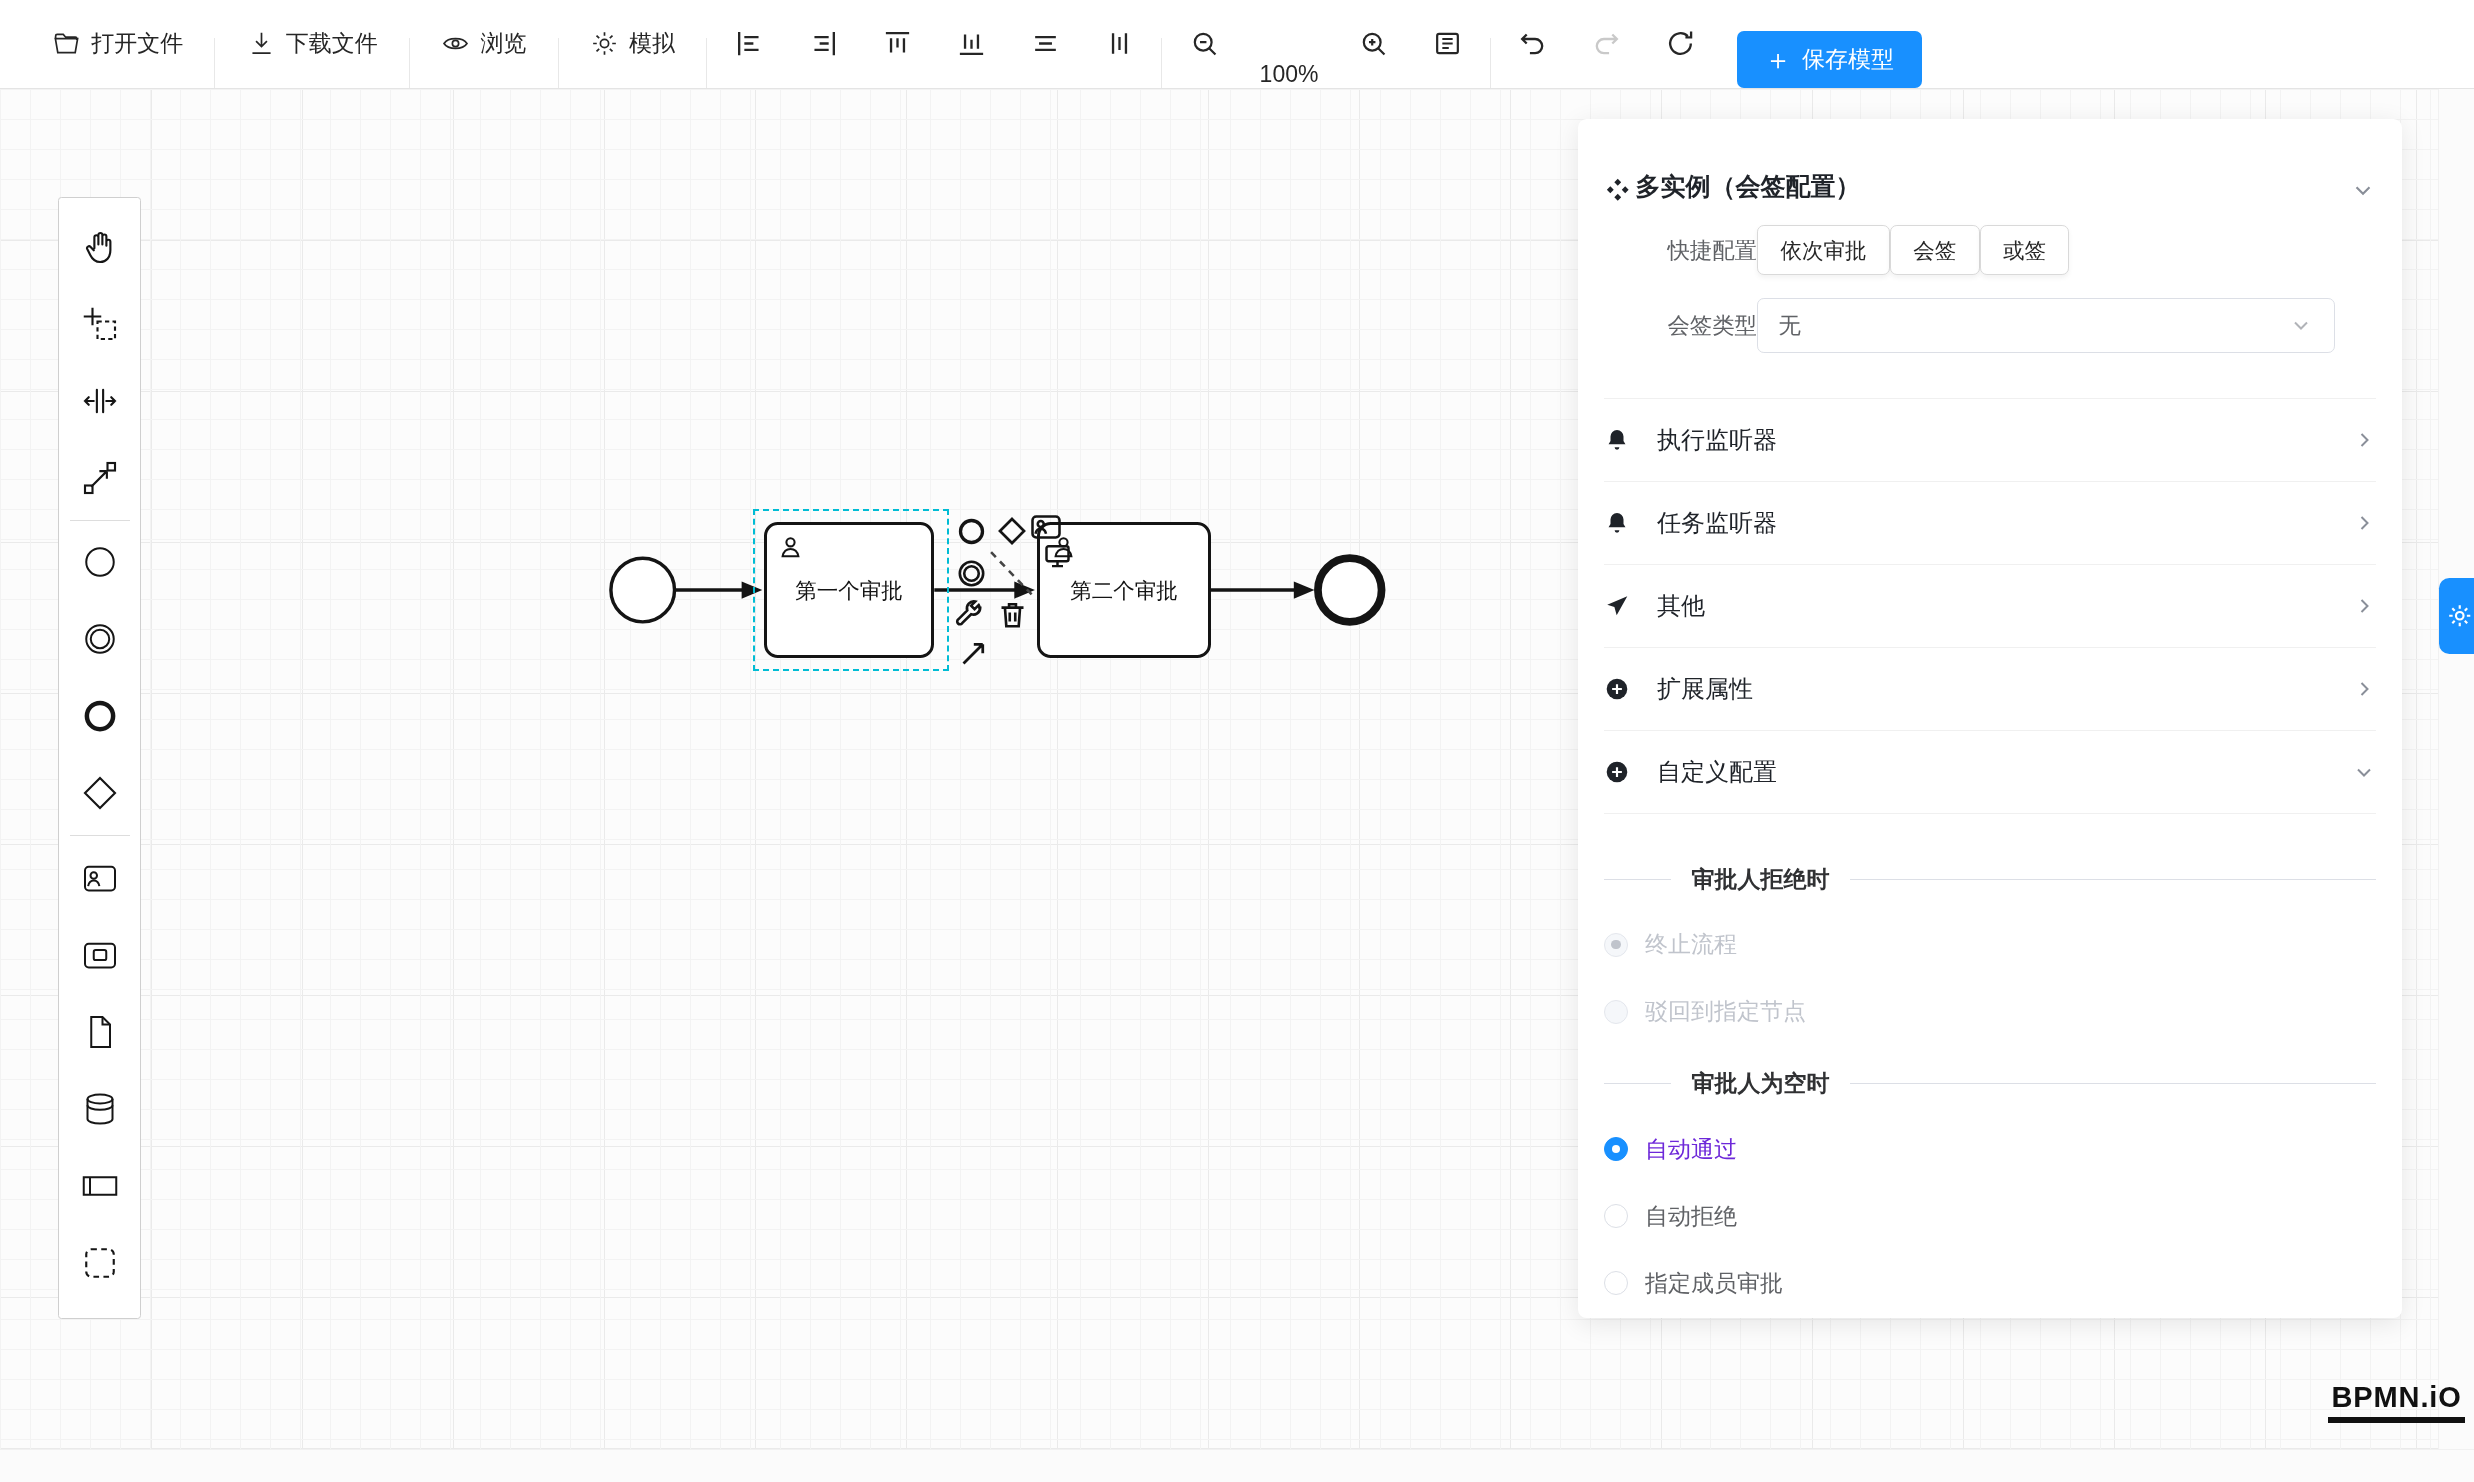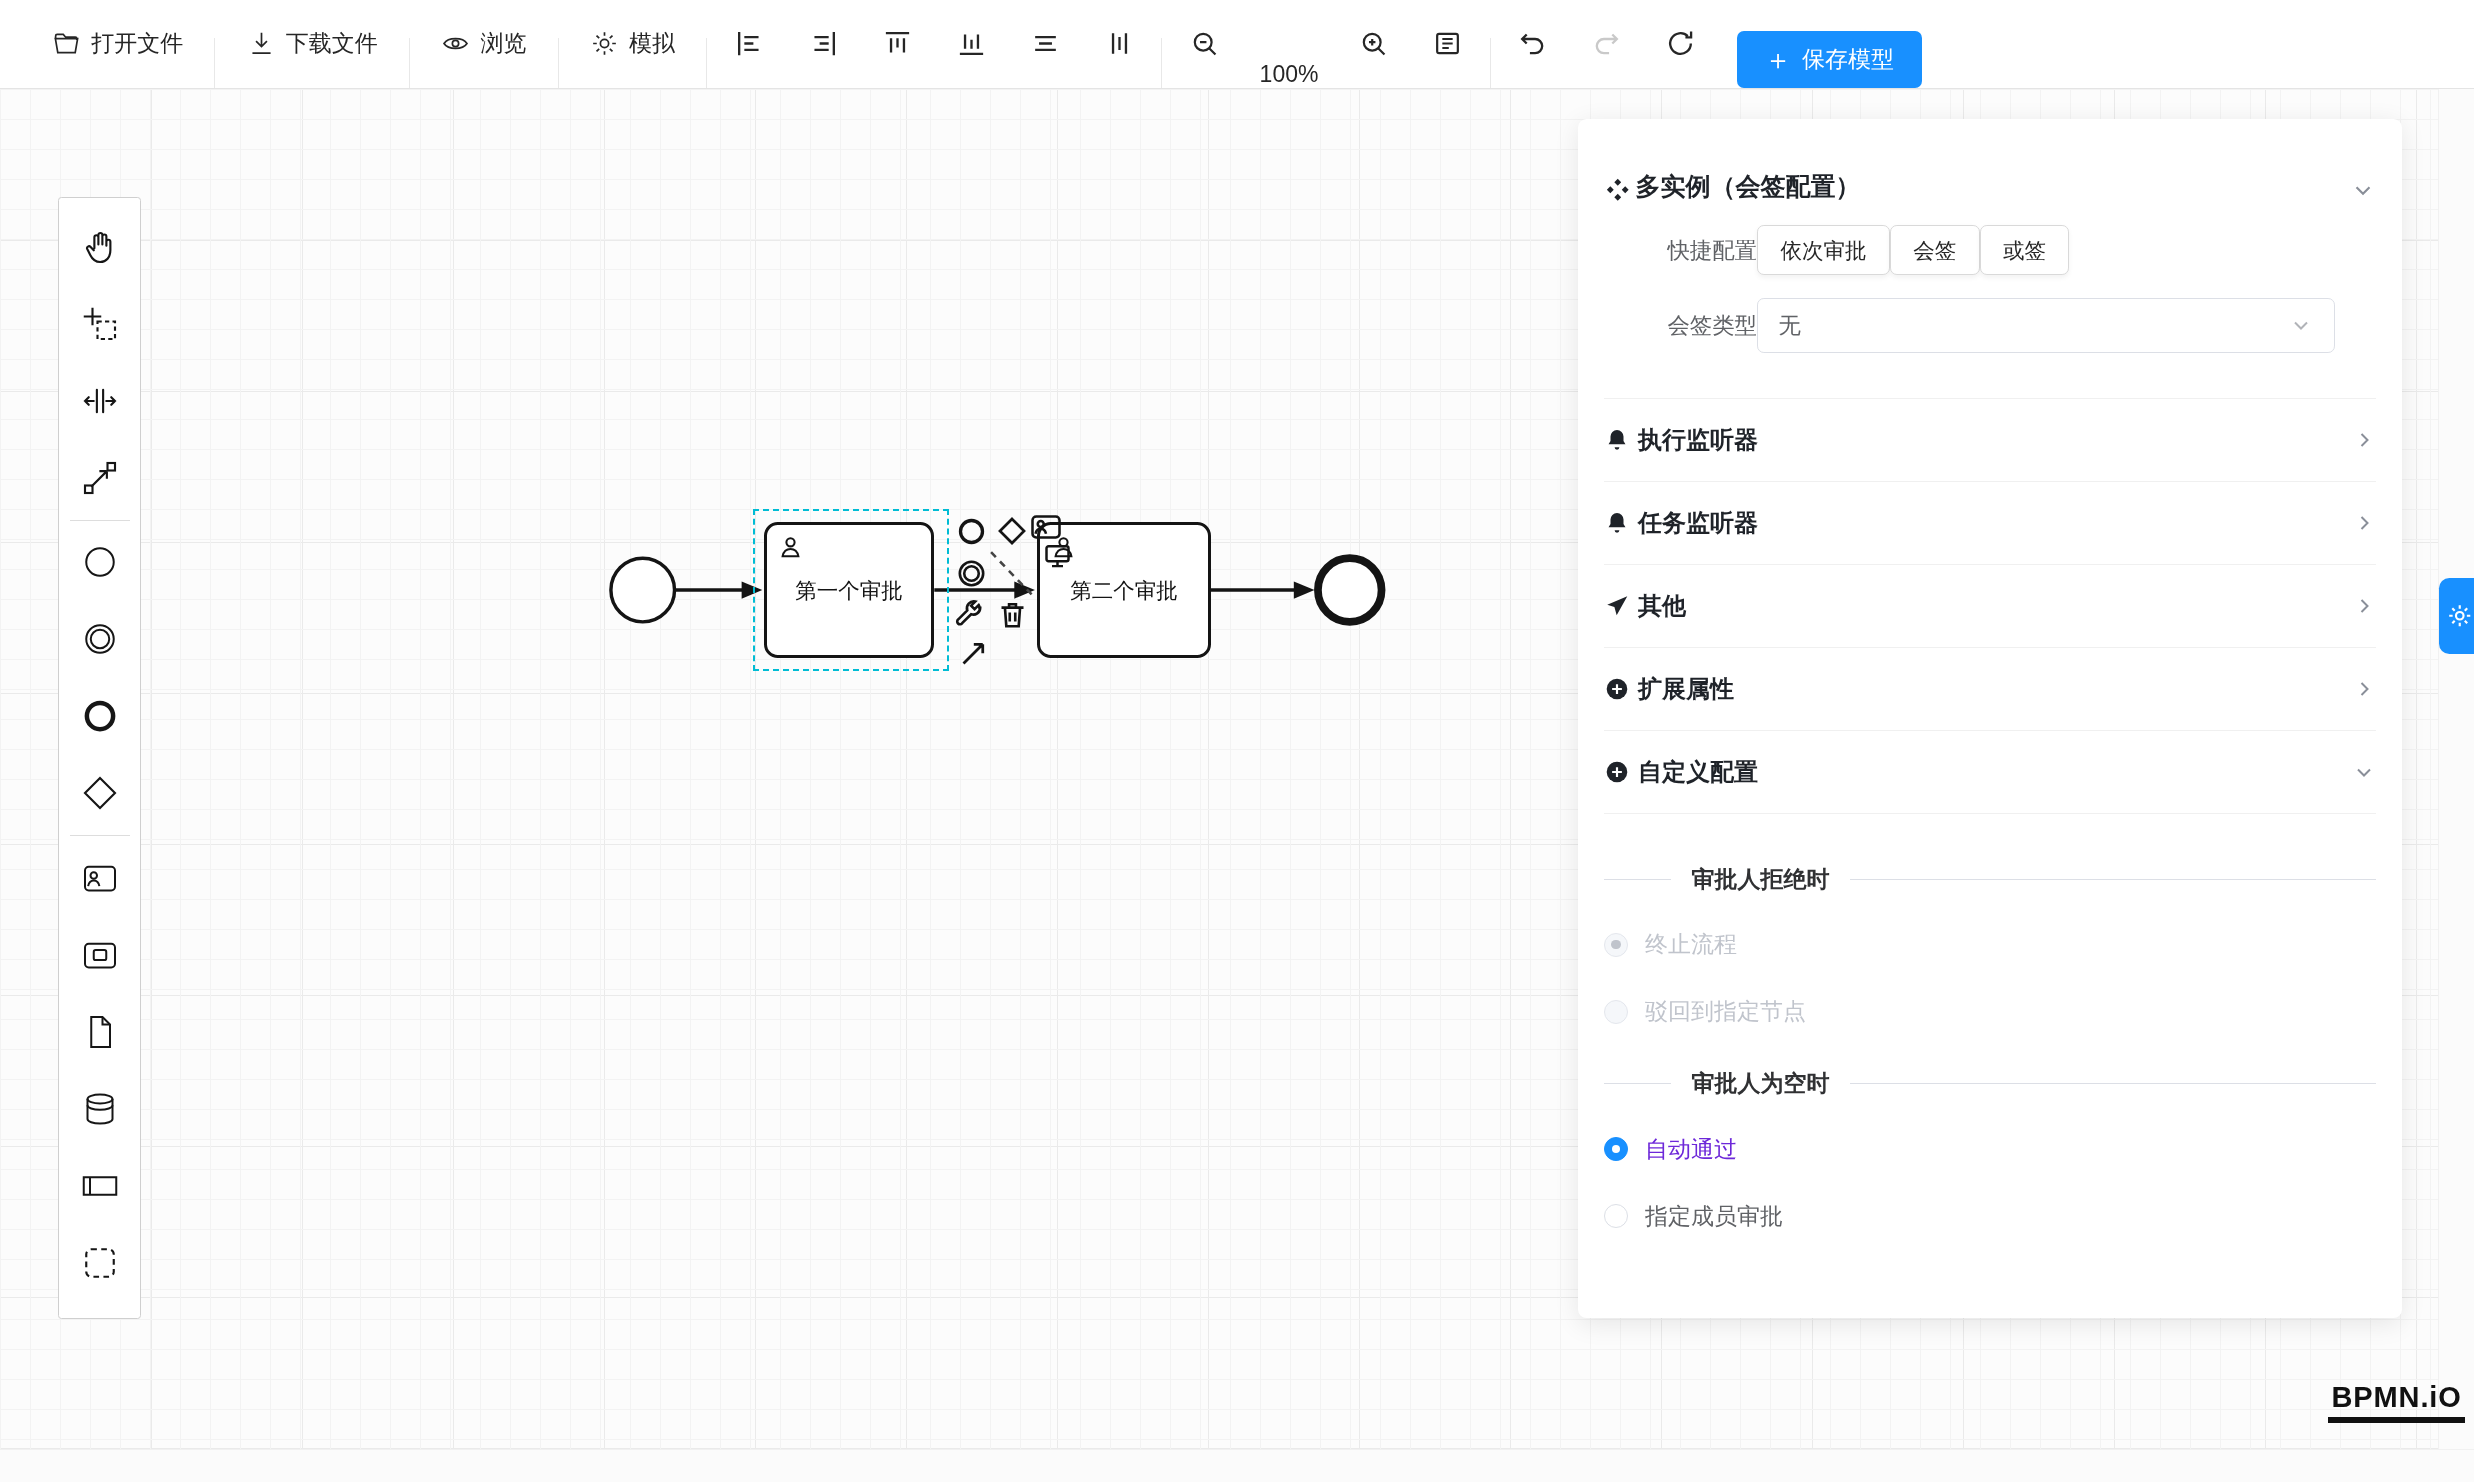--- a/index.html
+++ b/index.html
@@ -70,22 +70,22 @@
     flex:none; }
   .qgroup { display:flex; }
   .qbtn { height:50px; padding:0 22.4px; border:0.9px solid #d9d9d9; border-radius:6.9px;
     background:#fff; font-size:21.5px; color:#262626; display:inline-flex; align-items:center;
     box-shadow:0 2.6px 5.2px rgba(0,0,0,.05); cursor:pointer; font-family:inherit; }
   .select { width:578px; height:55px; border:0.9px solid #dcdfe6; border-radius:6.9px;
     display:flex; align-items:center; padding:0 20.6px; font-size:22.4px; color:#606266;
     cursor:pointer; background:#fff; }
   .select .chev { margin-left:auto; color:#b1b3b8; }
   .sect-list { margin-top:45px; }
-  .sect { display:flex; align-items:center; gap:8px; height:83px; border-top:0.9px solid #f0f0f0;
-    font-size:24px; font-weight:700; color:#1f2329; cursor:pointer; }
+  .sect { display:flex; align-items:center; gap:27px; height:83px; border-top:0.9px solid #f0f0f0;
+    font-size:24px; font-weight:400; color:#1f2329; cursor:pointer; }
   .sect .chev { margin-left:auto; color:#8a8f99; }
   .custom-body { border-top:0.9px solid #f0f0f0; padding-top:21px; }
   .divider { display:flex; align-items:center; margin:29px 0 22.4px; }
   .divider::before { content:""; width:67px; height:0.9px; background:#dcdfe6; }
   .divider::after  { content:""; flex:1;  height:0.9px; background:#dcdfe6; }
   .divider span { margin:0 20.6px; font-weight:700; font-size:23px; color:#303133; }
   .radio-row { display:flex; align-items:center; gap:17px; height:55px; margin:12px 0;
     font-size:23px; color:#606266; cursor:pointer; }
   .radio-row.disabled { color:#c0c4cc; cursor:not-allowed; }
   .radio-row.active { color:#6d28d9; }
@@ -514,19 +514,23 @@
       </div>
 
       <div class="radio-row active">
         <span class="radio checked">
             <span class="dot"></span>
           </span>
         <span>自动通过</span>
       </div>
       <div class="radio-row">
         <span class="radio"></span>
+        <span>自动拒绝</span>
+      </div>
+      <div class="radio-row">
+        <span class="radio"></span>
         <span>指定成员审批</span>
       </div>
 
     </div>
   </div>
 </div>
 
 
 </body></html>

